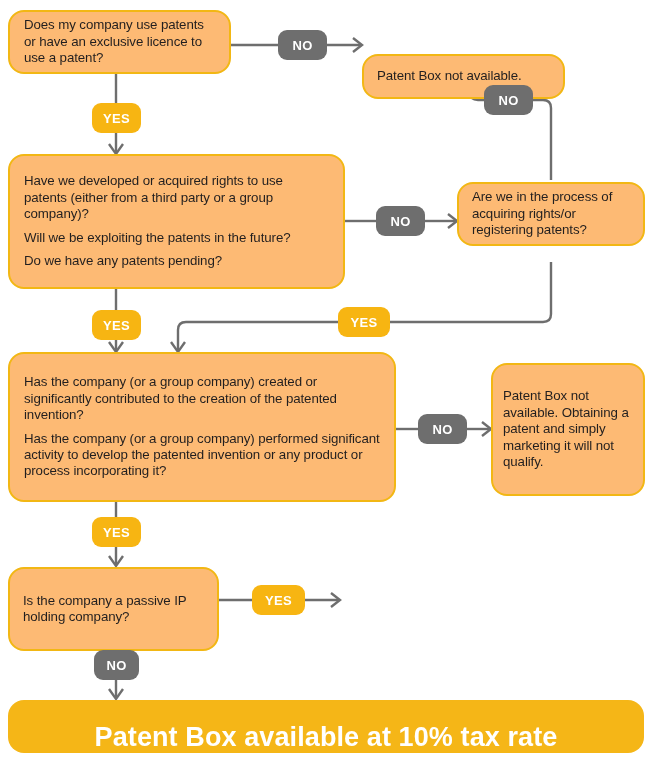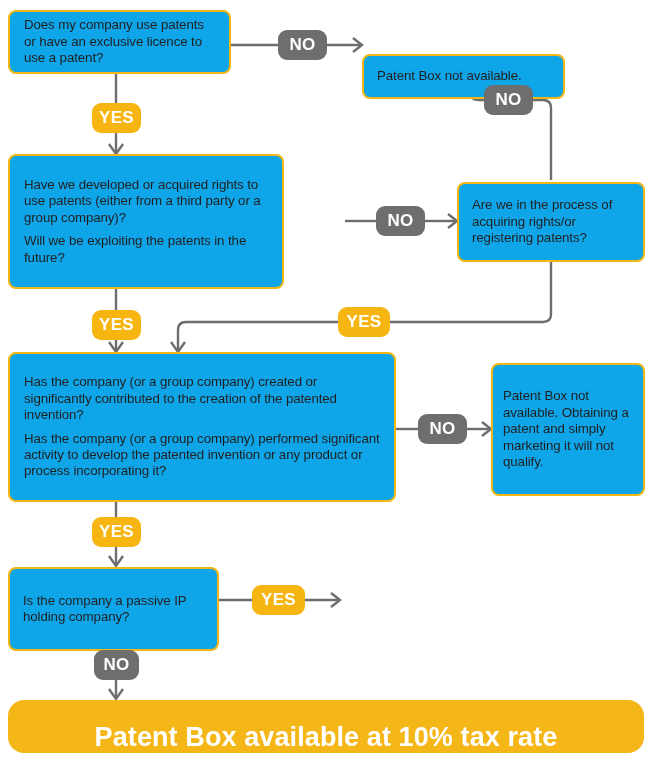--- a/index.html
+++ b/index.html
@@ -38,23 +38,23 @@
     fill: none;
     stroke: #6e6e6e;
     stroke-width: 2.4;
     stroke-linecap: butt;
     stroke-linejoin: miter;
   }
   
   .node {
     position: absolute;
     box-sizing: border-box;
-    background: #0ea5e9;
+    background: #fdba74;
     border: 2.5px solid #F2B714;
-    border-radius: 8px;
+    border-radius: 16px;
     z-index: 3;
     display: flex;
     flex-direction: column;
     justify-content: center;
   }
   .node p {
     margin: 0;
     padding: 0;
     color: #221f1f;
     font-size: 13.3px;
@@ -70,21 +70,21 @@
   
   .pill {
     position: absolute;
     box-sizing: border-box;
     display: flex;
     align-items: center;
     justify-content: center;
     border-radius: 9px;
     color: #ffffff;
     font-weight: bold;
-    font-size: 17px;
+    font-size: 13px;
     letter-spacing: 0.3px;
     z-index: 4;
   }
   .pill.yes { background: #F7B512; }
   .pill.no  { background: #6e6e6e; }
 
   
   .banner {
     position: absolute;
     box-sizing: border-box;
@@ -149,26 +149,27 @@
   </svg>
 
   <div class="node pad-lg" style="left:8px; top:10px; width:223px; height:64px;">
     <p>Does my company use patents or have an exclusive licence to use a patent?</p>
   </div>
 
   <div class="node pad-md" style="left:362px; top:23px; width:203px; height:45px;margin-top:31px;">
     <p>Patent Box not available.</p>
   </div>
 
-  <div class="node pad-lg" style="left:8px; top:154px; width:276px; height:135px;">
+  <div class="node pad-lg" style="left:8px; top:154px; width:337px; height:135px;">
     <p>Have we developed or acquired rights to use patents (either from a third party or a group company)?</p>
     <p>Will we be exploiting the patents in the future?</p>
-  </div>
-
-  <div class="node pad-md" style="left:457px; top:182px; width:188px; height:80px;">
+    <p>Do we have any patents pending?</p>
+  </div>
+
+  <div class="node pad-md" style="left:457px; top:182px; width:188px; height:64px;">
     <p>Are we in the process of acquiring rights/or registering patents?</p>
   </div>
 
   <div class="node pad-lg" style="left:8px; top:352px; width:388px; height:150px;">
     <p>Has the company (or a group company) created or significantly contributed to the creation of the patented invention?</p>
     <p>Has the company (or a group company) performed significant activity to develop the patented invention or any product or process incorporating it?</p>
   </div>
 
   <div class="node pad-md" style="left:491px; top:363px; width:154px; height:133px;padding-left:10px;">
     <p>Patent Box not available. Obtaining a patent and simply marketing it will not qualify.</p>

